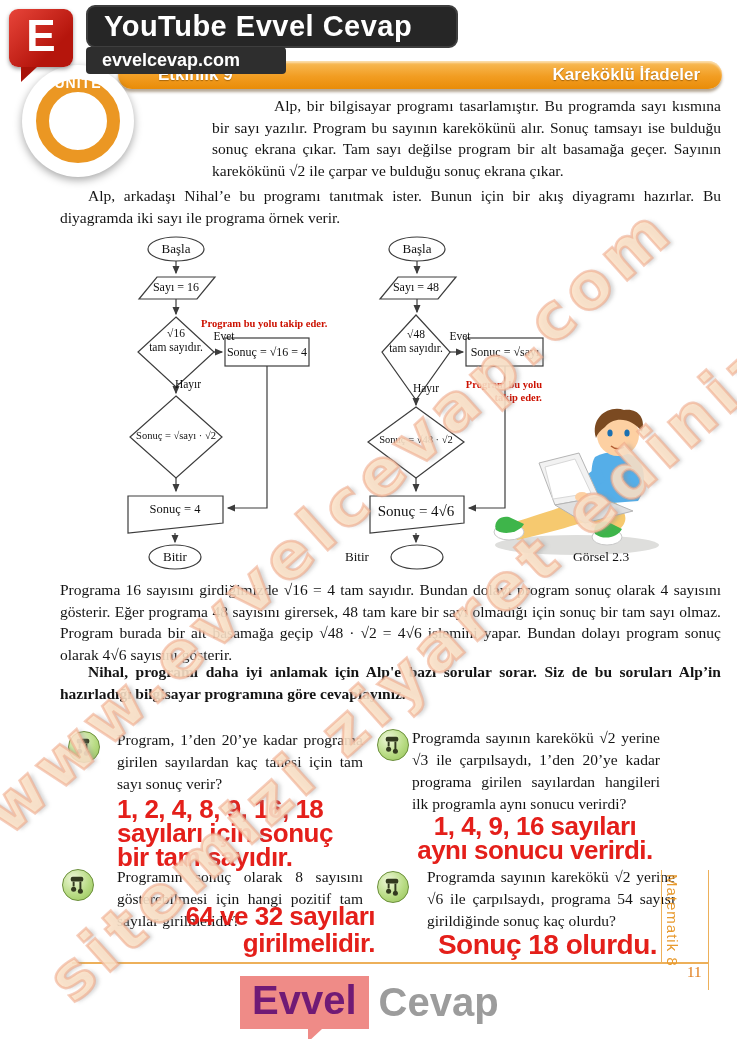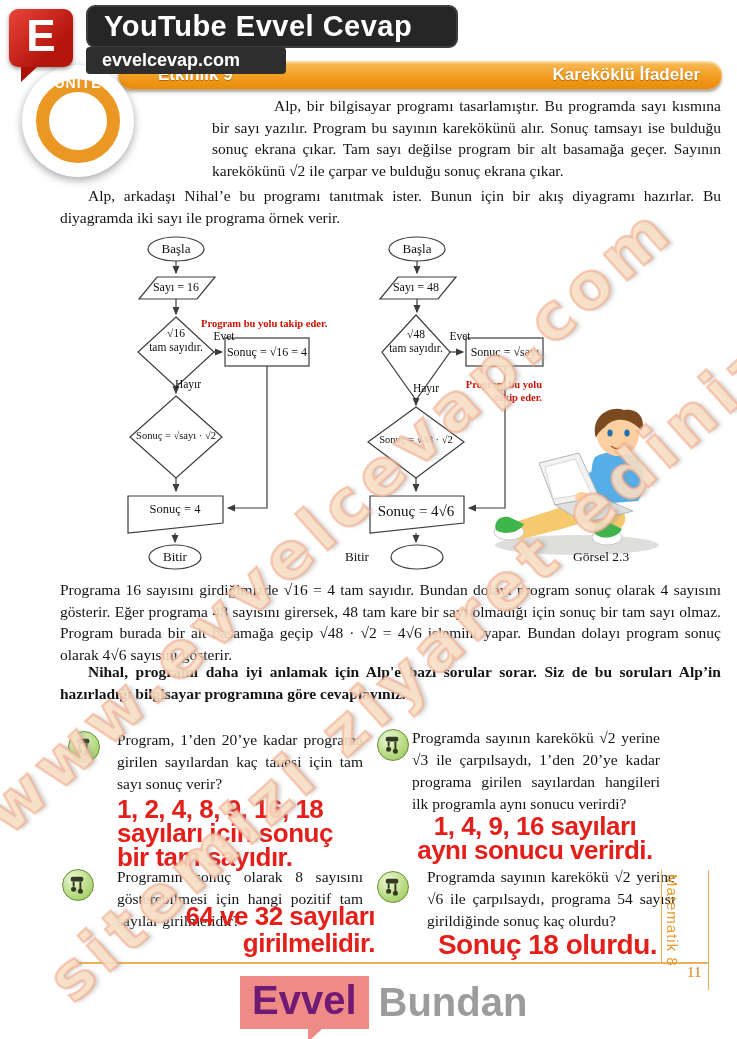--- a/index.html
+++ b/index.html
@@ -269,19 +269,19 @@
   <div id="vline1" class="abs"></div>
   <div id="vline2" class="abs"></div>
   <div id="mat-tab" class="abs">Matematik 8</div>
   <div id="pageno" class="abs">11</div>
 
   <div id="footer-logo" class="abs">
     <div class="bubble">
       <span>Evvel</span>
       <div class="tail"></div>
     </div>
-    <span class="gray">Bundan</span>
+    <span class="gray">Cevap</span>
   </div>
 
   <div id="wm1" class="wm">www.evvelcevap.com</div>
   <div id="wm2" class="wm">sitemizi ziyaret ediniz</div>
 
 </div>
 
 </body></html>

